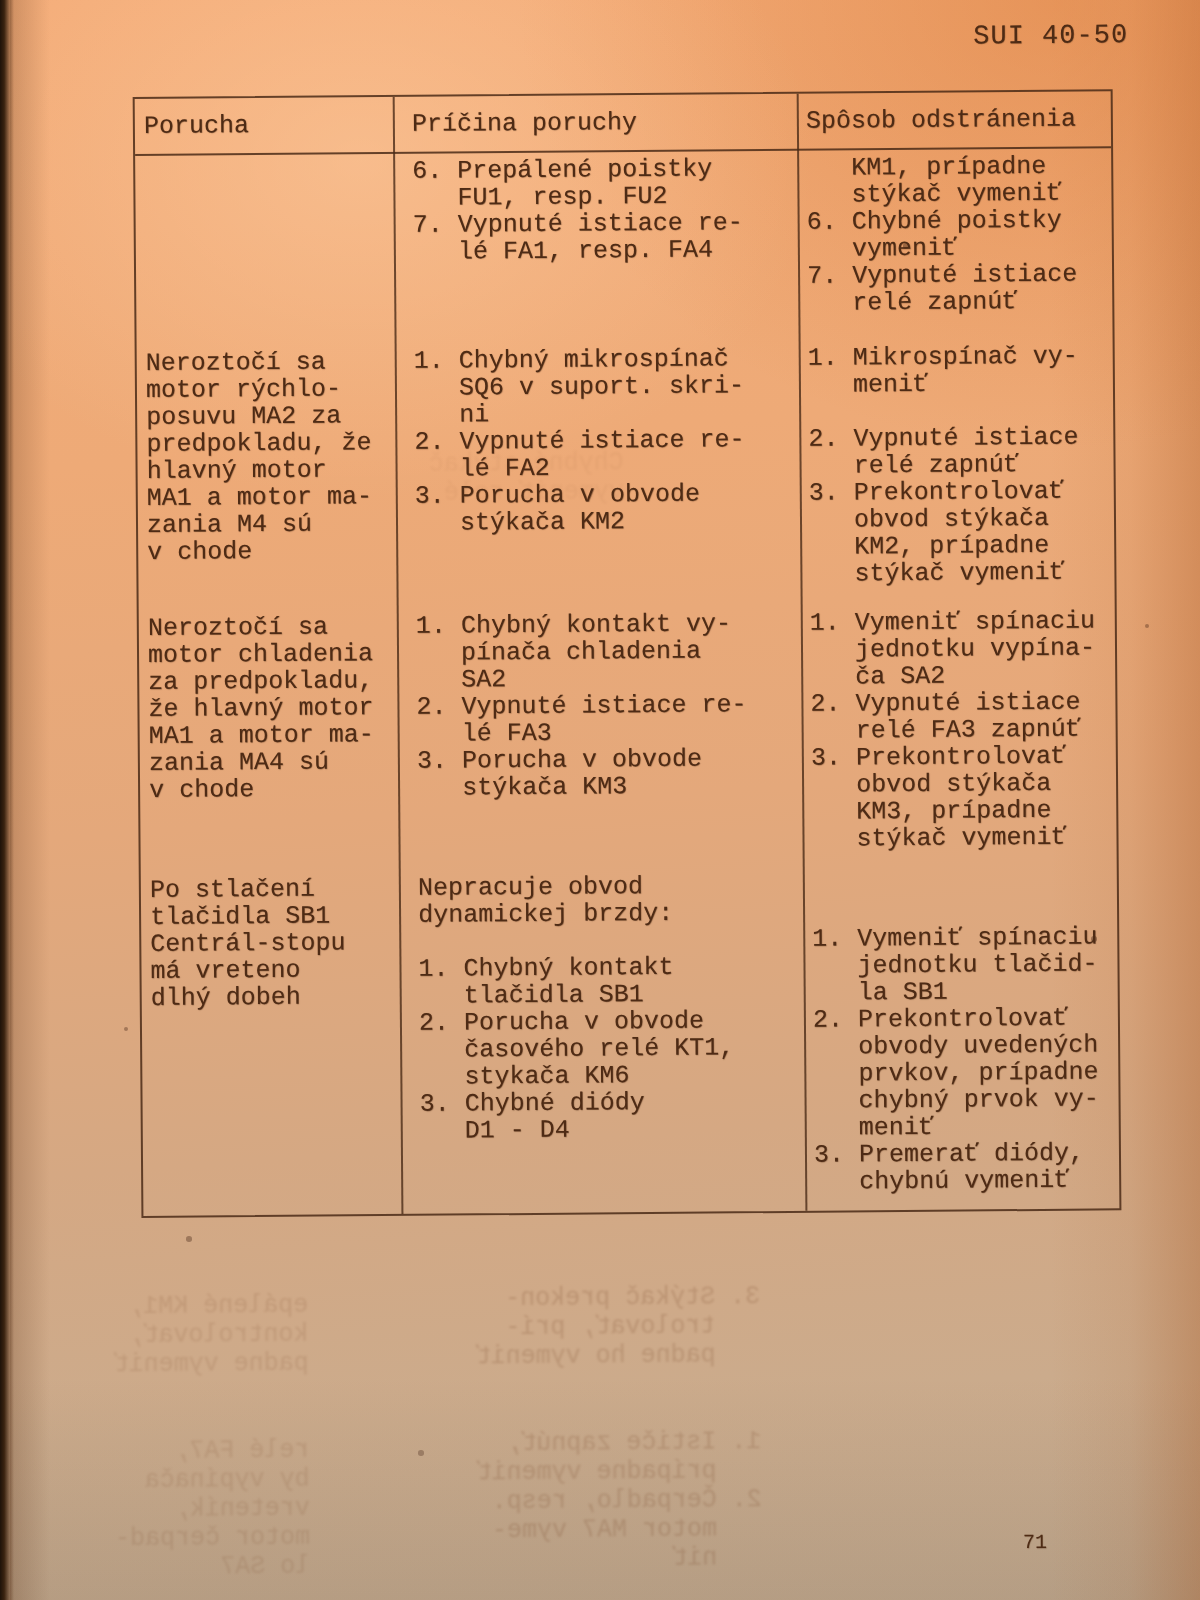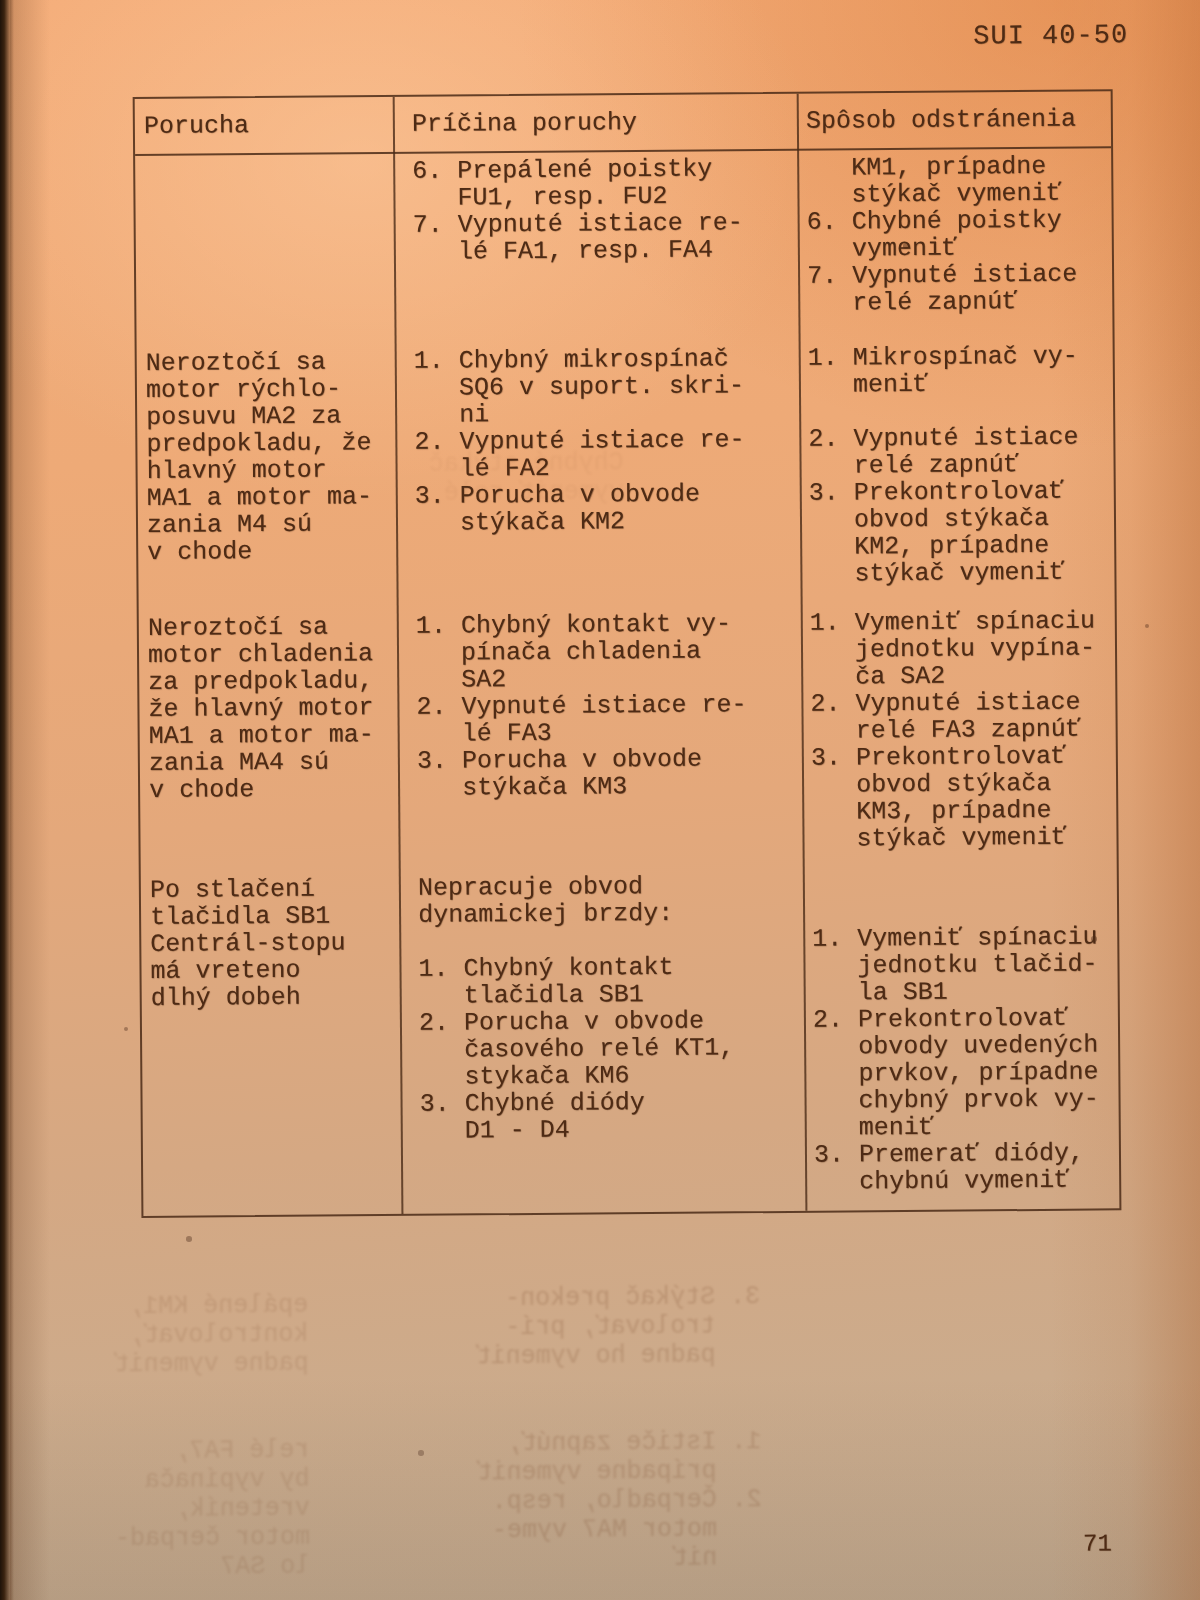--- a/index.html
+++ b/index.html
@@ -20,21 +20,21 @@
   .edge-shadow-left{
     position:absolute;left:0;top:0;width:14px;height:1600px;
     background:linear-gradient(90deg,#1e1209 0%,#3a2310 30%,rgba(90,55,30,0.55) 65%,rgba(90,55,30,0) 100%);
   }
   .edge-soft-left{
     position:absolute;left:10px;top:0;width:40px;height:1600px;
     background:linear-gradient(90deg,rgba(90,50,25,0.25),rgba(90,50,25,0));
   }
   .tilt{position:absolute;left:0;top:0;width:1200px;height:1600px;transform:rotate(-0.45deg);transform-origin:140px 650px;}
   .doc-code{position:absolute;left:978px;top:28px;font-size:27px;letter-spacing:1px;text-shadow:0.5px 0.5px 0.8px rgba(80,45,20,0.5);}
-  .page-number{position:absolute;left:1076px;top:1538px;font-size:24px;text-shadow:0.5px 0.5px 0.8px rgba(80,45,20,0.5);}
+  .page-number{position:absolute;left:1016px;top:1538px;font-size:20px;text-shadow:0.5px 0.5px 0.8px rgba(80,45,20,0.5);}
   .trouble-table{
     position:absolute;left:137px;top:97px;width:976px;height:1117px;
     border:2px solid rgba(74,42,22,0.85);
   }
   .header-line{position:absolute;left:0;top:55px;width:100%;height:2px;background:rgba(74,42,22,0.85);}
   .vline{position:absolute;top:0;width:2px;height:100%;background:rgba(74,42,22,0.8);}
   .vline.v1{left:258px;}
   .vline.v2{left:662px;}
   .cell{
     position:absolute;white-space:pre;

